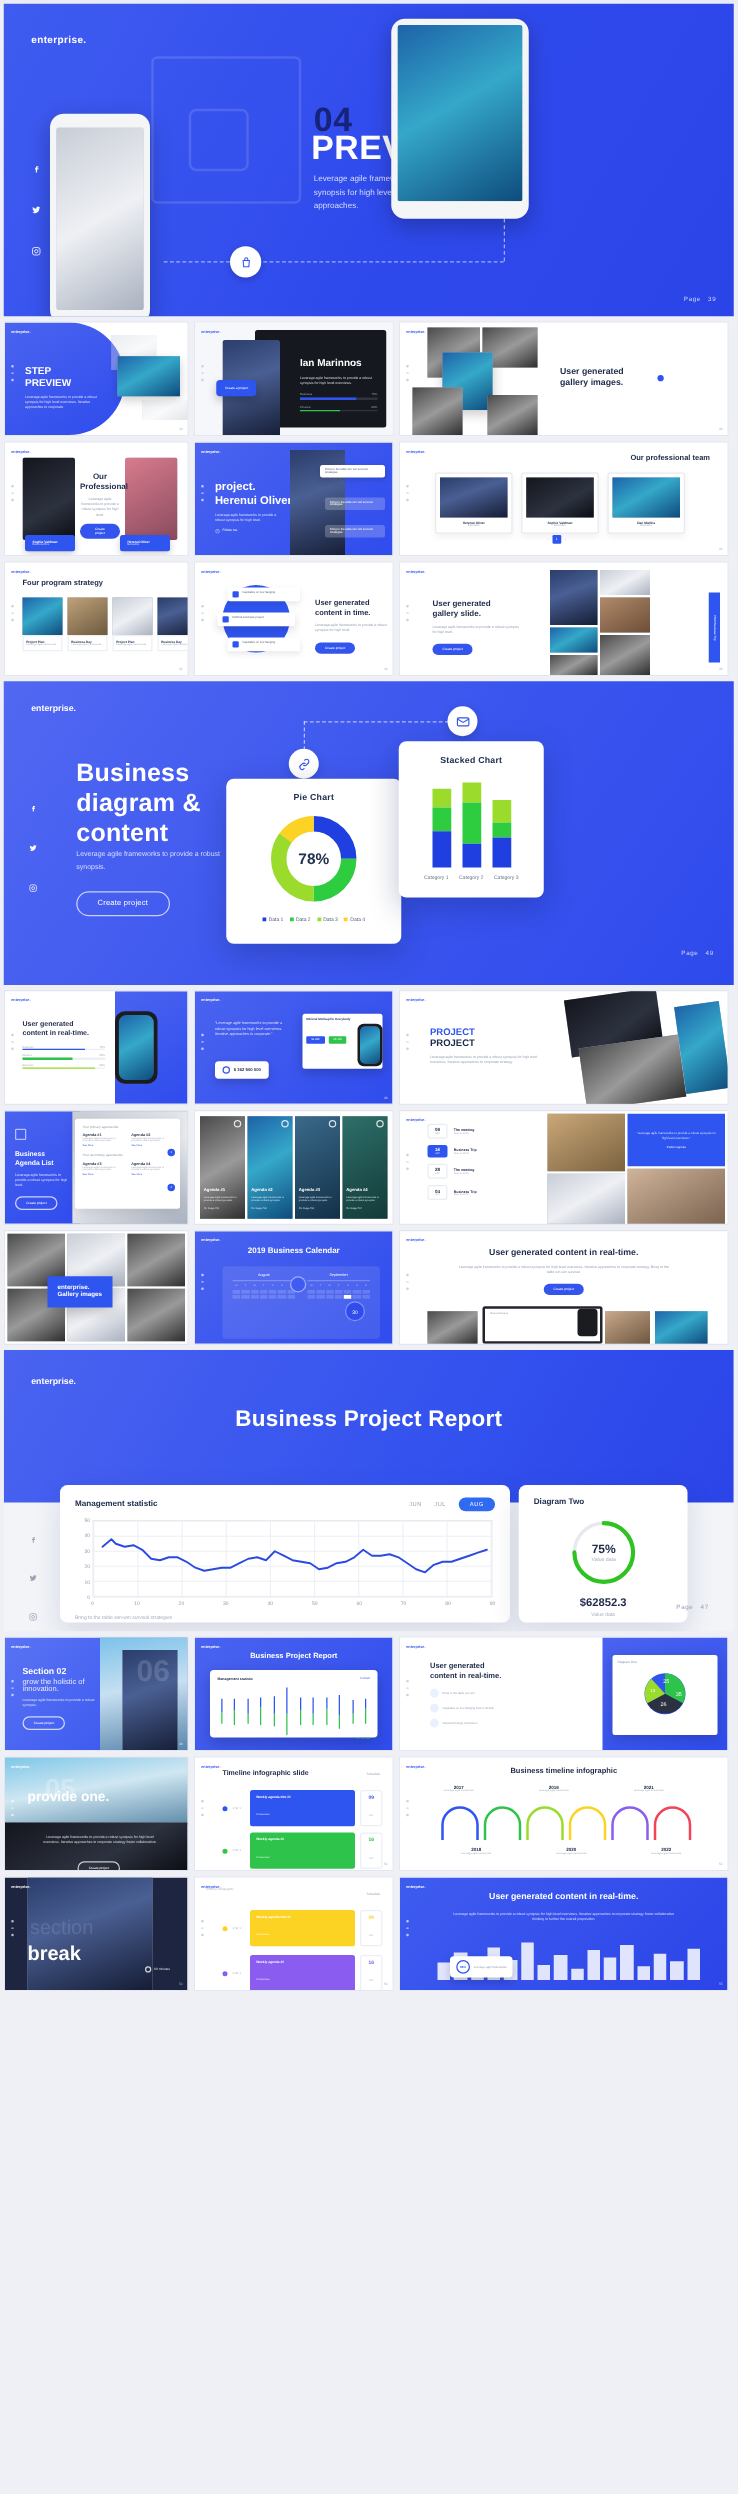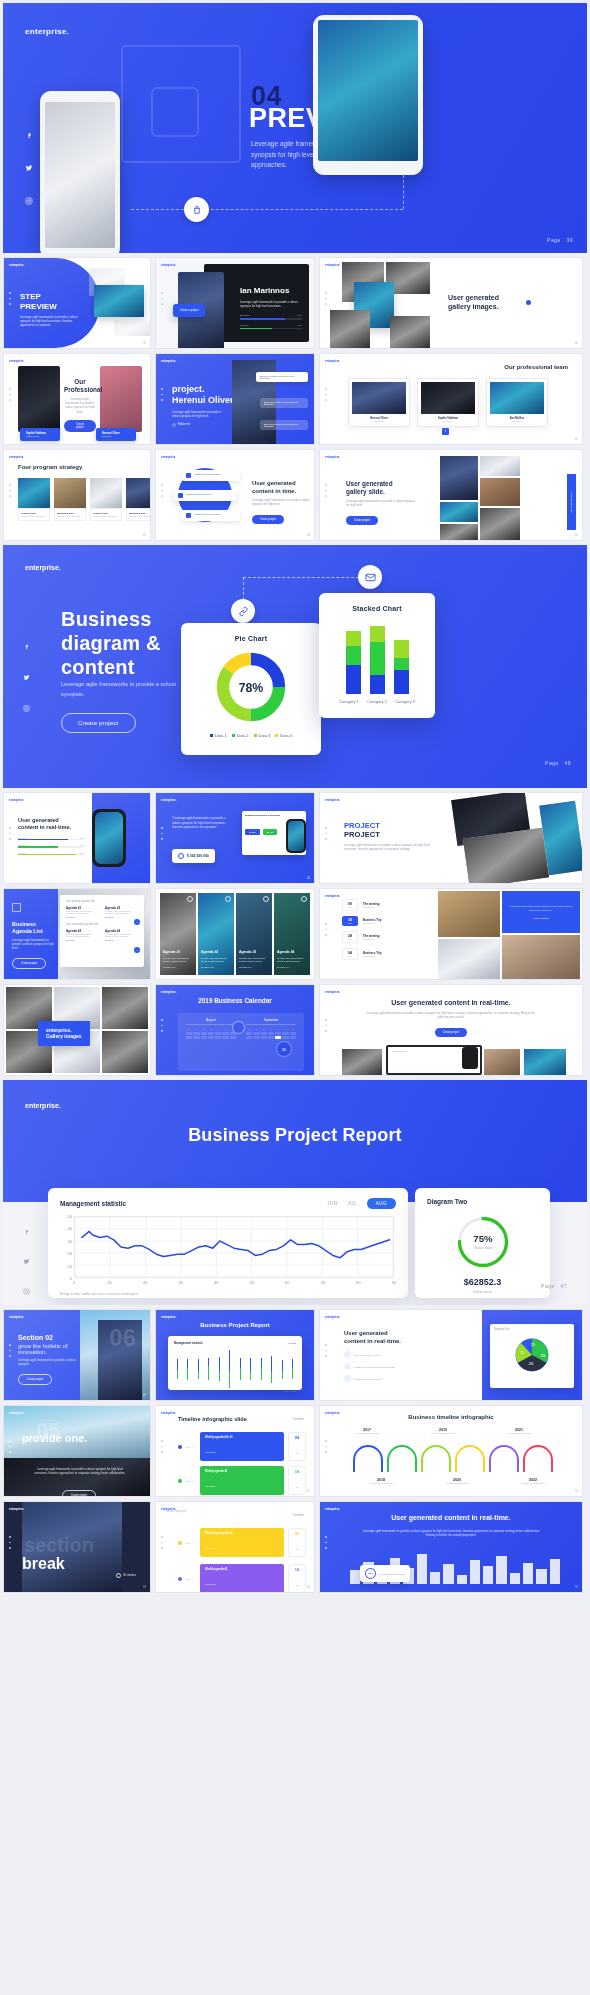--- a/index.html
+++ b/index.html
@@ -1228,21 +1228,21 @@
     <div class="line">
       <div class="cell c1 h92">
         <div style="position:absolute;inset:0;background:#1e2540"></div>
         <div class="imgph suit" style="position:absolute;left:18px;top:0;width:100px;height:100%"></div>
         <div class="minilogo w" style="z-index:3">enterprise.</div>
         <div class="minidots w" style="z-index:3">
             <i></i>
             <i></i>
             <i></i>
           </div>
-        <div style="position:absolute;left:20px;top:32px;font-size:20px;font-weight:bold;color:rgba(255,255,255,.12);z-index:3">section</div>
+        <div style="position:absolute;left:20px;top:32px;font-size:16px;font-weight:normal;color:rgba(255,255,255,.12);z-index:3">section</div>
         <div class="tt w" style="position:absolute;left:18px;top:52px;font-size:16px;z-index:4">break</div>
         <div style="position:absolute;right:14px;bottom:14px;display:flex;gap:2px;align-items:center;z-index:4">
           <span style="width:5px;height:5px;border:1px solid rgba(255,255,255,.8);border-radius:50%"></span>
           <span style="font-size:2.6px;color:rgba(255,255,255,.85)">60 minutes</span>
         </div>
         <div class="minipg" style="color:rgba(255,255,255,.6)">53</div>
       </div>
 
       <div class="cell c2 h92">
         <div class="minilogo">enterprise.</div>

